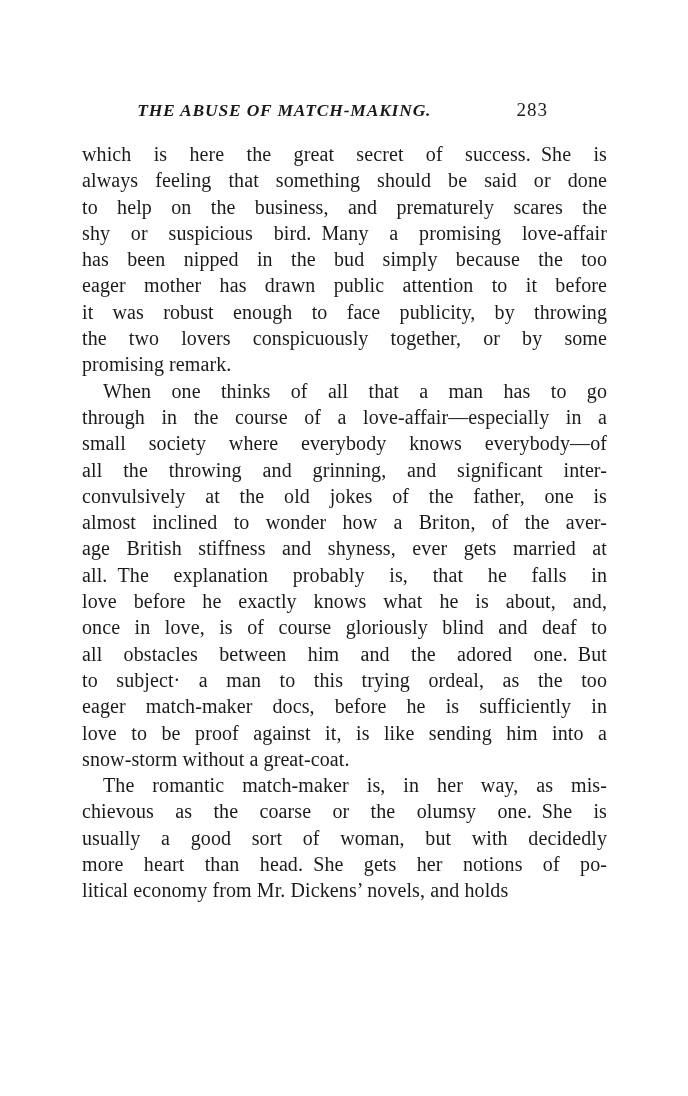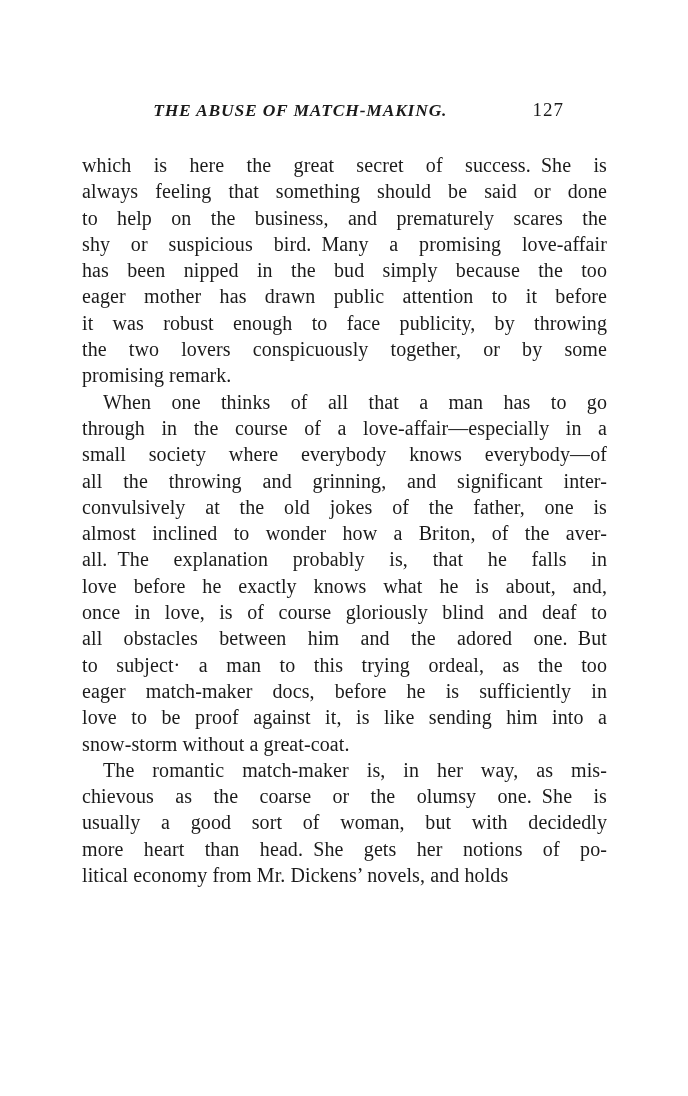--- a/index.html
+++ b/index.html
@@ -12,21 +12,21 @@
     width: 688px;
     height: 1096px;
     background: #ffffff;
     font-family: "Liberation Serif", serif;
     color: #1b1b1b;
     overflow: hidden;
   }
   .running-header {
     position: absolute;
     top: 99px;
-    left: 86px;
+    left: 70px;
     width: 478px;
     display: flex;
     align-items: baseline;
   }
   .running-title {
     flex: 1;
     text-align: center;
     font-style: italic;
     font-weight: bold;
     font-size: 17.5px;
@@ -34,21 +34,21 @@
     white-space: nowrap;
   }
   .page-number {
     font-size: 19px;
     font-weight: normal;
     letter-spacing: 1px;
     padding-left: 18px;
   }
   .page-body {
     position: absolute;
-    top: 152px;
+    top: 141px;
     left: 82px;
     width: 525px;
   }
   .paragraph {
     margin: 0;
     padding: 0;
   }
   .line {
     font-size: 20px;
     line-height: 26.3px;
@@ -63,41 +63,42 @@
   .paragraph.indented .line.first {
     text-indent: 21px;
   }
 </style>
 </head>
 <body>
 
 <div class="page">
   <div class="running-header">
     <div class="running-title">THE ABUSE OF MATCH-MAKING.</div>
-    <div class="page-number">127</div>
+    <div class="page-number">283</div>
   </div>
   <div class="page-body">
       <div class="paragraph">
         <div class="line first">which is here the great secret of success. She is</div>
         <div class="line">always feeling that something should be said or done</div>
         <div class="line">to help on the business, and prematurely scares the</div>
         <div class="line">shy or suspicious bird. Many a promising love-affair</div>
         <div class="line">has been nipped in the bud simply because the too</div>
         <div class="line">eager mother has drawn public attention to it before</div>
         <div class="line">it was robust enough to face publicity, by throwing</div>
         <div class="line">the two lovers conspicuously together, or by some</div>
         <div class="line last">promising remark.</div>
       </div>
       <div class="paragraph indented">
         <div class="line first">When one thinks of all that a man has to go</div>
         <div class="line">through in the course of a love-affair—especially in a</div>
         <div class="line">small society where everybody knows everybody—of</div>
         <div class="line">all the throwing and grinning, and significant inter-</div>
         <div class="line">convulsively at the old jokes of the father, one is</div>
         <div class="line">almost inclined to wonder how a Briton, of the aver-</div>
+        <div class="line">age British stiffness and shyness, ever gets married at</div>
         <div class="line">all. The explanation probably is, that he falls in</div>
         <div class="line">love before he exactly knows what he is about, and,</div>
         <div class="line">once in love, is of course gloriously blind and deaf to</div>
         <div class="line">all obstacles between him and the adored one. But</div>
         <div class="line">to subject· a man to this trying ordeal, as the too</div>
         <div class="line">eager match-maker docs, before he is sufficiently in</div>
         <div class="line">love to be proof against it, is like sending him into a</div>
         <div class="line last">snow-storm without a great-coat.</div>
       </div>
       <div class="paragraph indented">

